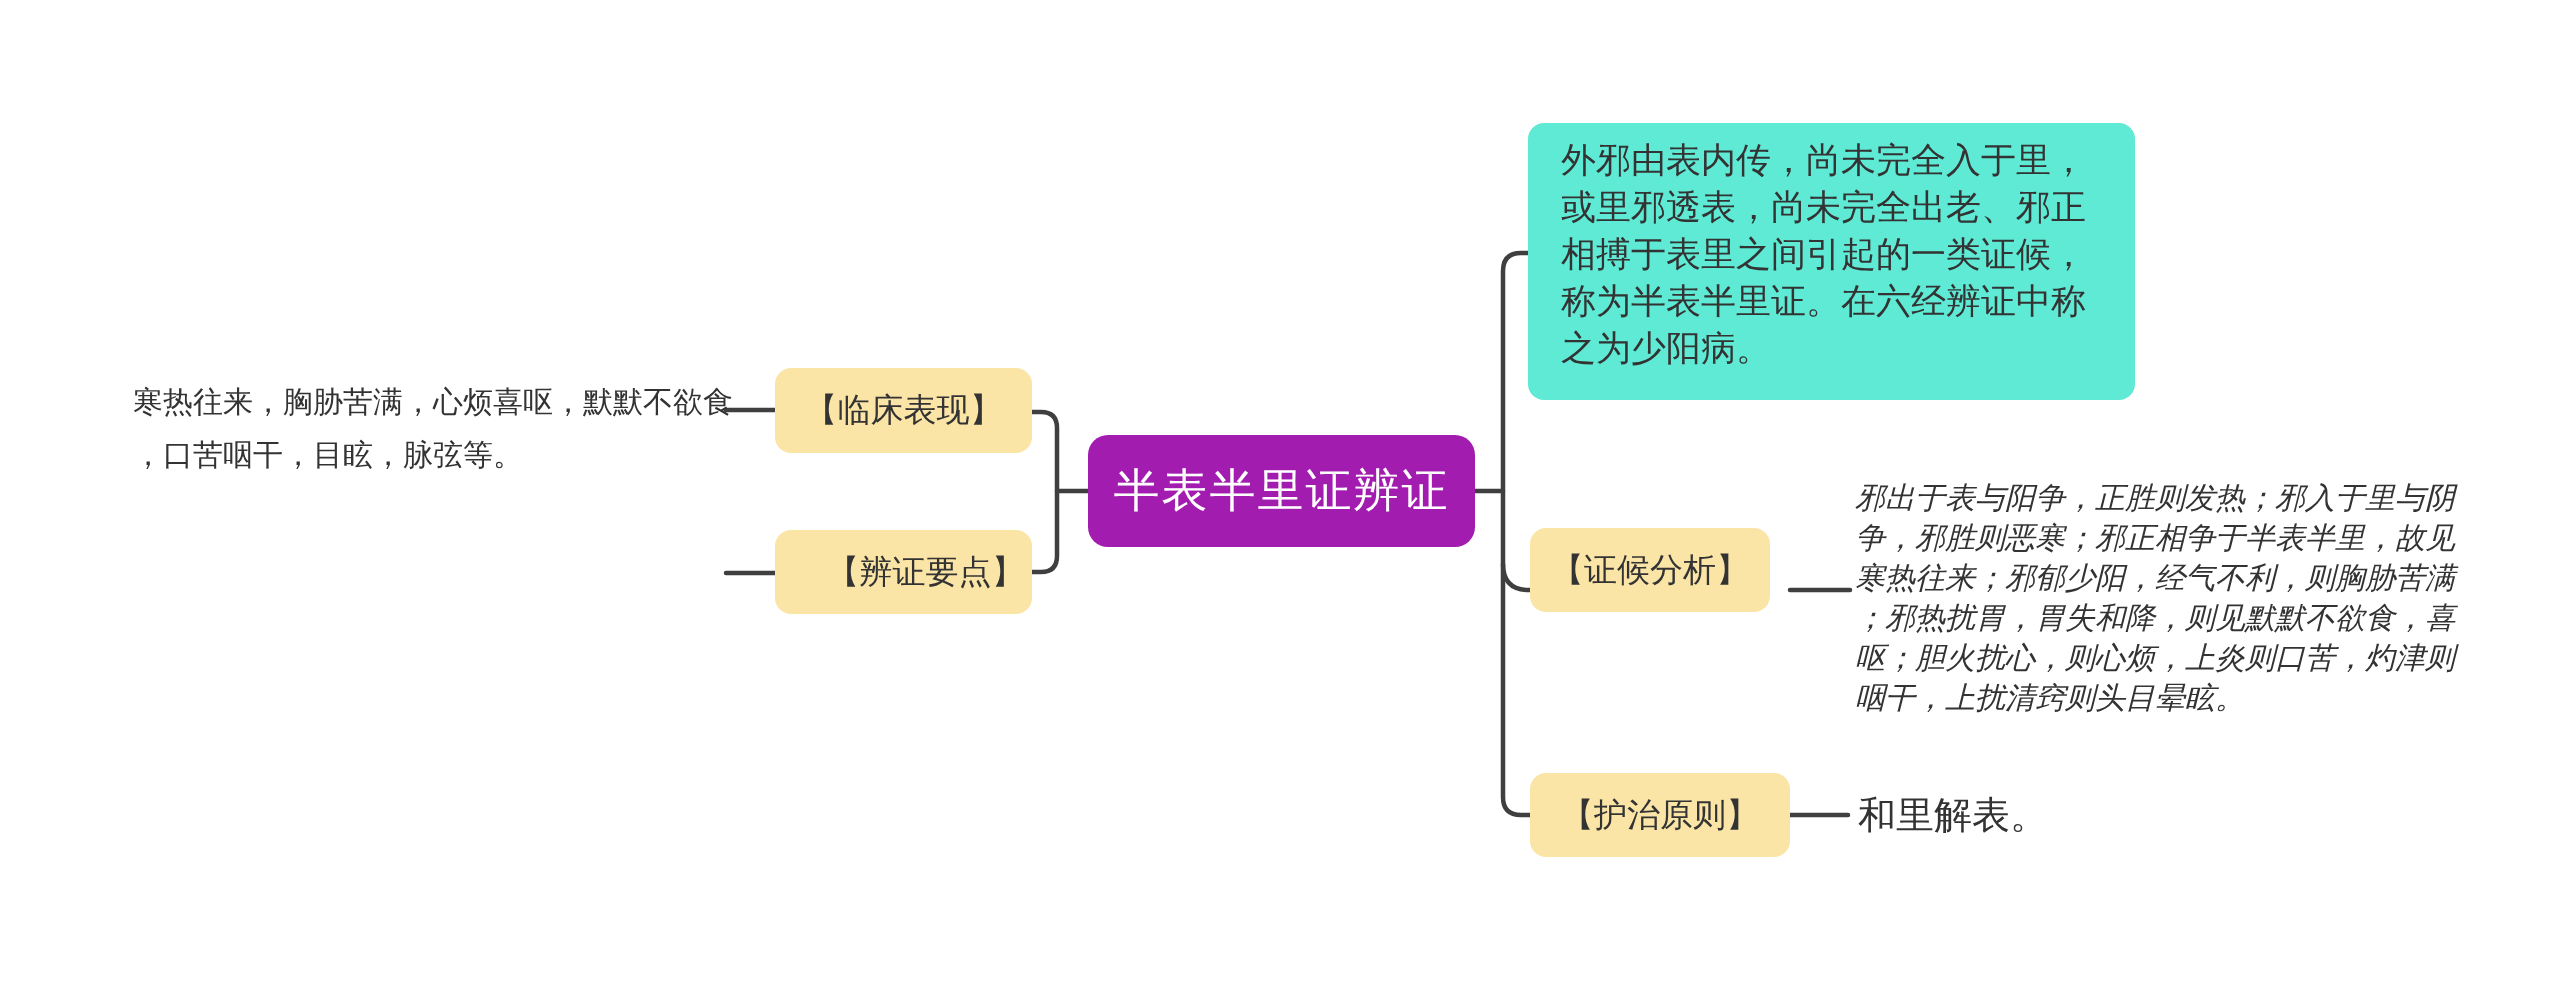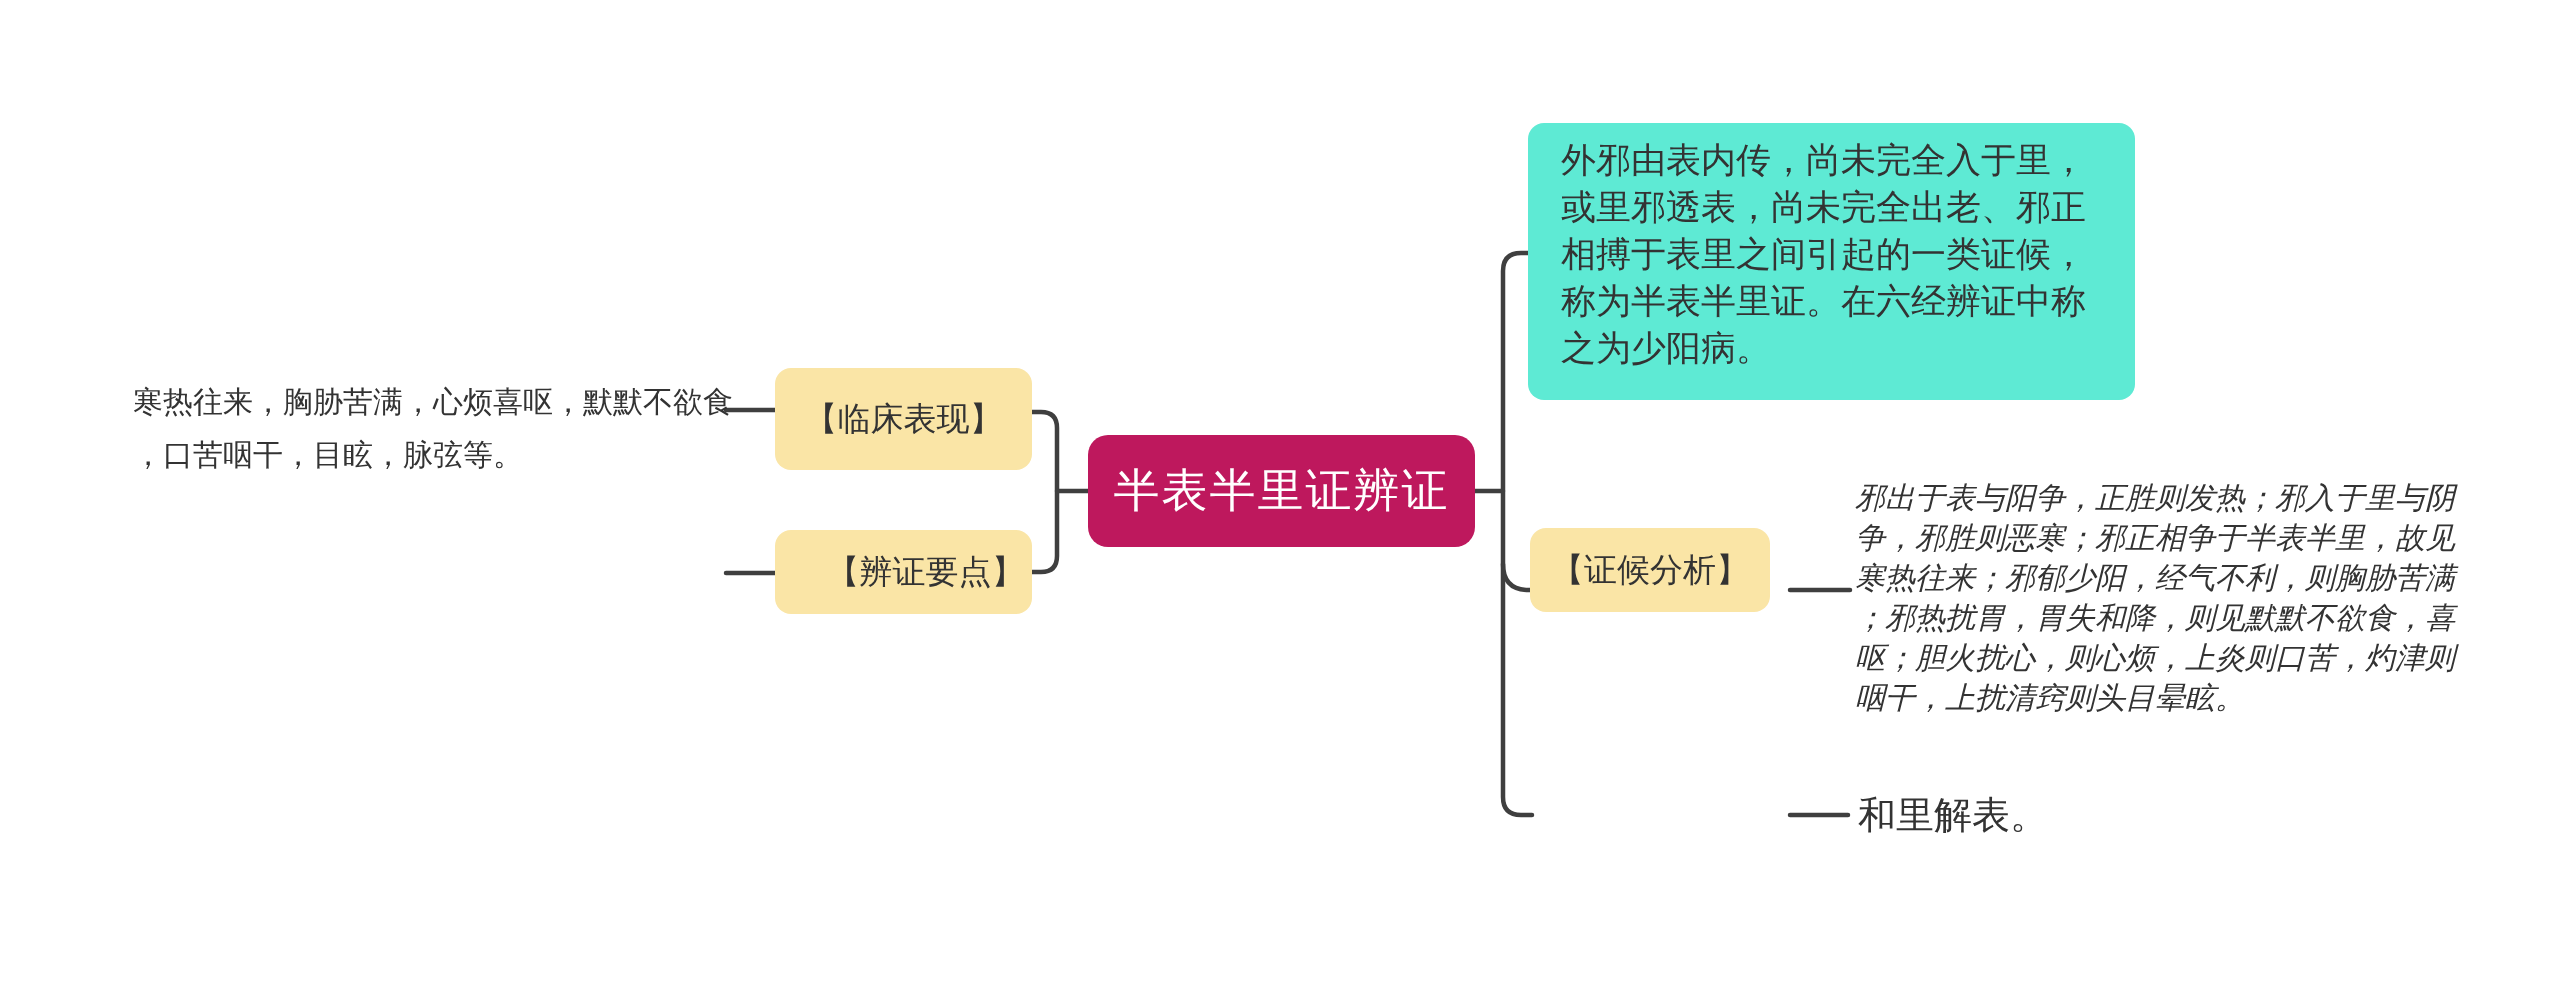--- a/index.html
+++ b/index.html
@@ -46,21 +46,21 @@
     align-items: center;
     justify-content: center;
     font-size: 33px;
     color: #333333;
     box-sizing: border-box;
   }
   .root-node {
     position: absolute;
     left: 1088px; top: 435px;
     width: 387px; height: 112px;
-    background: #be185d;
+    background: #a21caf;
     border-radius: 20px;
     display: flex;
     align-items: center;
     justify-content: center;
     font-size: 46px;
     letter-spacing: 2px;
     color: #ffffff;
     box-sizing: border-box;
   }
   .highlight-note {
@@ -71,21 +71,21 @@
     border-radius: 16px;
     box-sizing: border-box;
     padding: 13px 33px;
     font-size: 35px;
     line-height: 47px;
     color: #333333;
     word-break: break-all;
     line-break: anywhere;
   }
   .note-clinical        { left: 133px;  top: 375px; width: 614px; }
-  .box-clinical         { left: 775px;  top: 368px; width: 257px; height: 102px; }
+  .box-clinical         { left: 775px;  top: 368px; width: 257px; height: 85px; }
   .note-differentiation { left: 133px;  top: 541px; width: 614px; }
   .box-differentiation  { left: 775px;  top: 530px; width: 257px; height: 84px; padding-left: 44px; }
   .box-analysis         { left: 1530px; top: 528px; width: 240px; height: 84px; }
   .note-analysis        { left: 1855px; top: 478px; width: 612px; font-size: 30px; line-height: 40px; font-style: italic; }
   .box-principle        { left: 1530px; top: 773px; width: 260px; height: 84px; }
   .note-principle       { left: 1858px; top: 795px; width: 420px; font-size: 38px; line-height: 40px; }
 </style>
 </head>
 <body>
 
@@ -119,16 +119,19 @@
   </div>
 
   <div class="highlight-note">外邪由表内传，尚未完全入于里，或里邪透表，尚未完全出老、邪正相搏于表里之间引起的一类证候，称为半表半里证。在六经辨证中称之为少阳病。</div>
 
   <div class="branch-box box-analysis">
     <span>【证候分析】</span>
   </div>
 
   <div class="note note-analysis">邪出于表与阳争，正胜则发热；邪入于里与阴争，邪胜则恶寒；邪正相争于半表半里，故见寒热往来；邪郁少阳，经气不利，则胸胁苦满；邪热扰胃，胃失和降，则见默默不欲食，喜呕；胆火扰心，则心烦，上炎则口苦，灼津则咽干，上扰清窍则头目晕眩。</div>
 
+  <div class="branch-box box-principle">
+    <span>【护治原则】</span>
+  </div>
 
   <div class="note note-principle">和里解表。</div>
 
 </div>
 
 </body></html>

